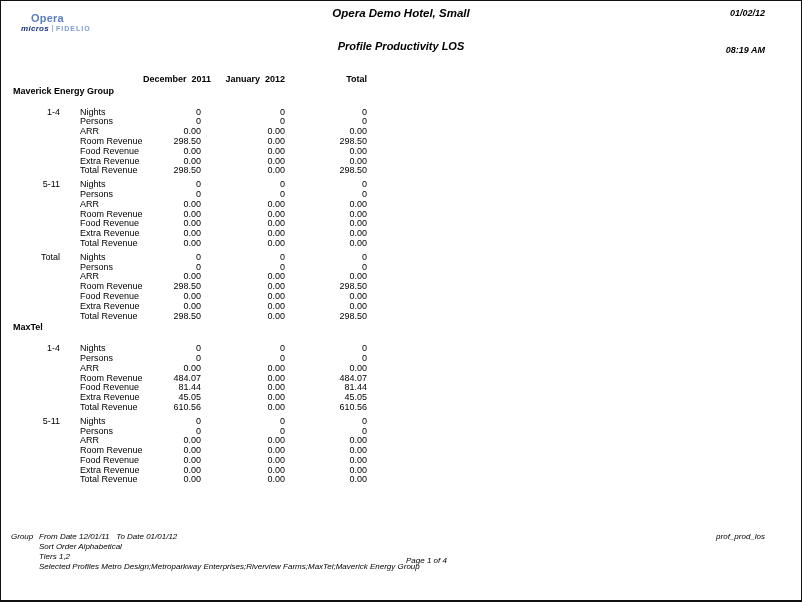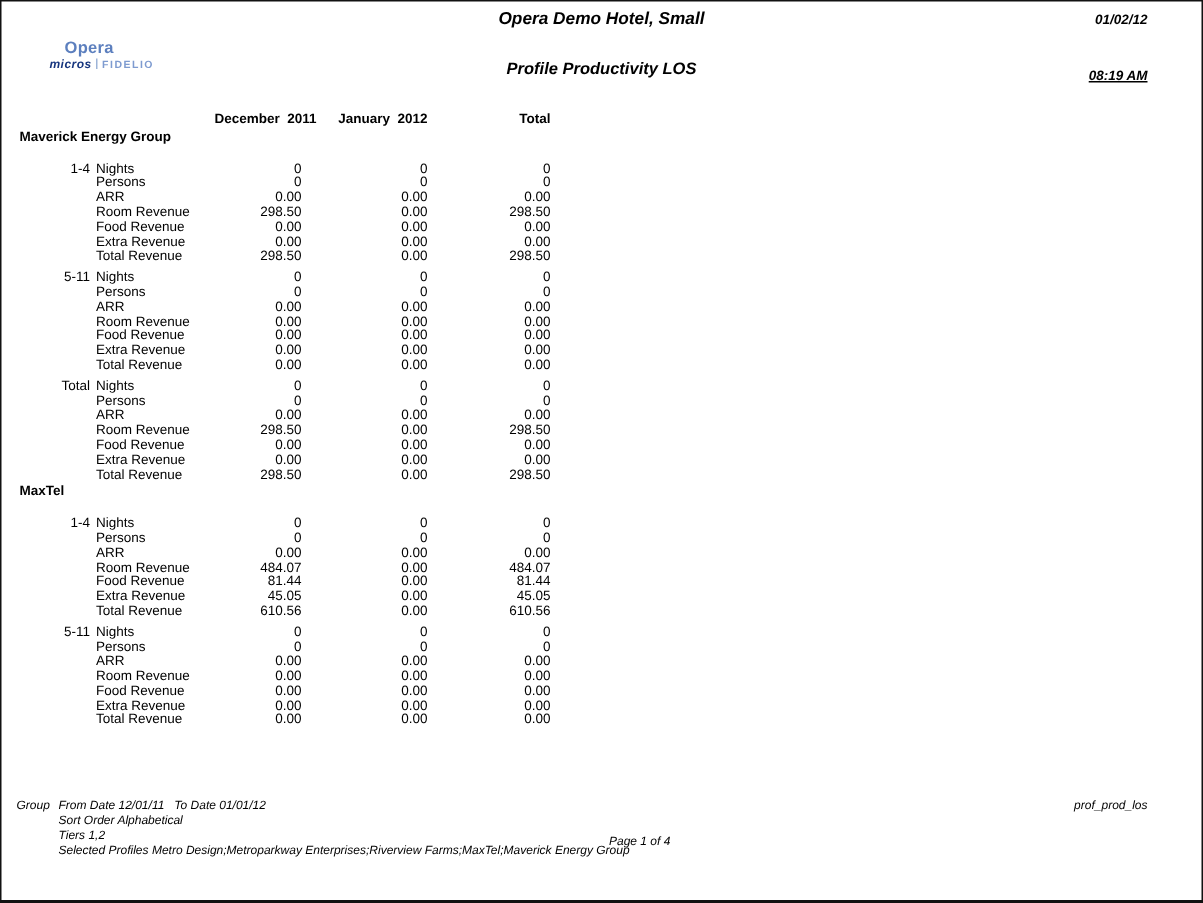--- a/index.html
+++ b/index.html
@@ -7,37 +7,37 @@
     position:relative;
     width:800px;height:599px;
     background:#fff;
     border:1px solid #111;
     border-bottom-width:2px;
     font-family:"Liberation Sans", sans-serif;
     color:#000;
     overflow:hidden;
   }
   
-  .logo{position:absolute;left:20px;top:26px;line-height:10px;margin-left:12px;}
+  .logo{position:absolute;left:20px;top:12px;line-height:10px;}
   .logo .opera{display:block;margin-left:10px;font-size:11px;font-weight:bold;letter-spacing:.2px;}
   .logo .micros-line{display:block;margin-top:1px;font-size:8px;}
   .logo .micros{font-weight:bold;font-style:italic;letter-spacing:.3px;}
   .logo .sep{display:inline-block;width:1px;height:7px;background:#9db4d8;margin:0 3px;vertical-align:-1px;}
   .logo .fidelio{font-size:7px;font-weight:bold;letter-spacing:1px;}
   .hotel-name{position:absolute;left:0;top:6px;width:100%;text-align:center;font-size:11.5px;font-weight:bold;font-style:italic;}
   .report-title{position:absolute;left:0;top:39px;width:100%;text-align:center;font-size:11px;font-weight:bold;font-style:italic;}
   .run-date{position:absolute;right:36px;top:7px;font-size:9px;font-weight:bold;font-style:italic;}
-  .run-time{position:absolute;right:36px;top:44px;font-size:9px;font-weight:bold;font-style:italic;text-decoration:underline;}
+  .run-time{position:absolute;right:36px;top:44px;font-size:9px;font-weight:bold;font-style:italic;}
   
   .report-table{position:absolute;left:0;top:74px;width:380px;font-size:9px;line-height:9.8px;}
   .trow{display:grid;grid-template-columns:59px 83px 58px 84px 82px;}
   .thead{font-weight:bold;}
   .thead .c-num{white-space:pre;}
   .c-bucket{text-align:right;}
-  .c-label{padding-left:4px;text-align:left;}
+  .c-label{padding-left:20px;text-align:left;}
   .c-num{text-align:right;}
   .group-title{margin-top:2px;margin-left:12px;font-weight:bold;}
   .block{margin-top:4px;}
   .group-title + .block{margin-top:11px;}
   
   .footer{position:absolute;left:0;top:0;width:100%;height:100%;font-size:8px;font-style:italic;pointer-events:none;}
   .filter-label{position:absolute;left:10px;top:531px;}
   .filter-lines{position:absolute;left:38px;top:531px;line-height:10px;white-space:pre;}
   .page-info{position:absolute;left:405px;top:555px;}
   .report-code{position:absolute;right:36px;top:531px;}

